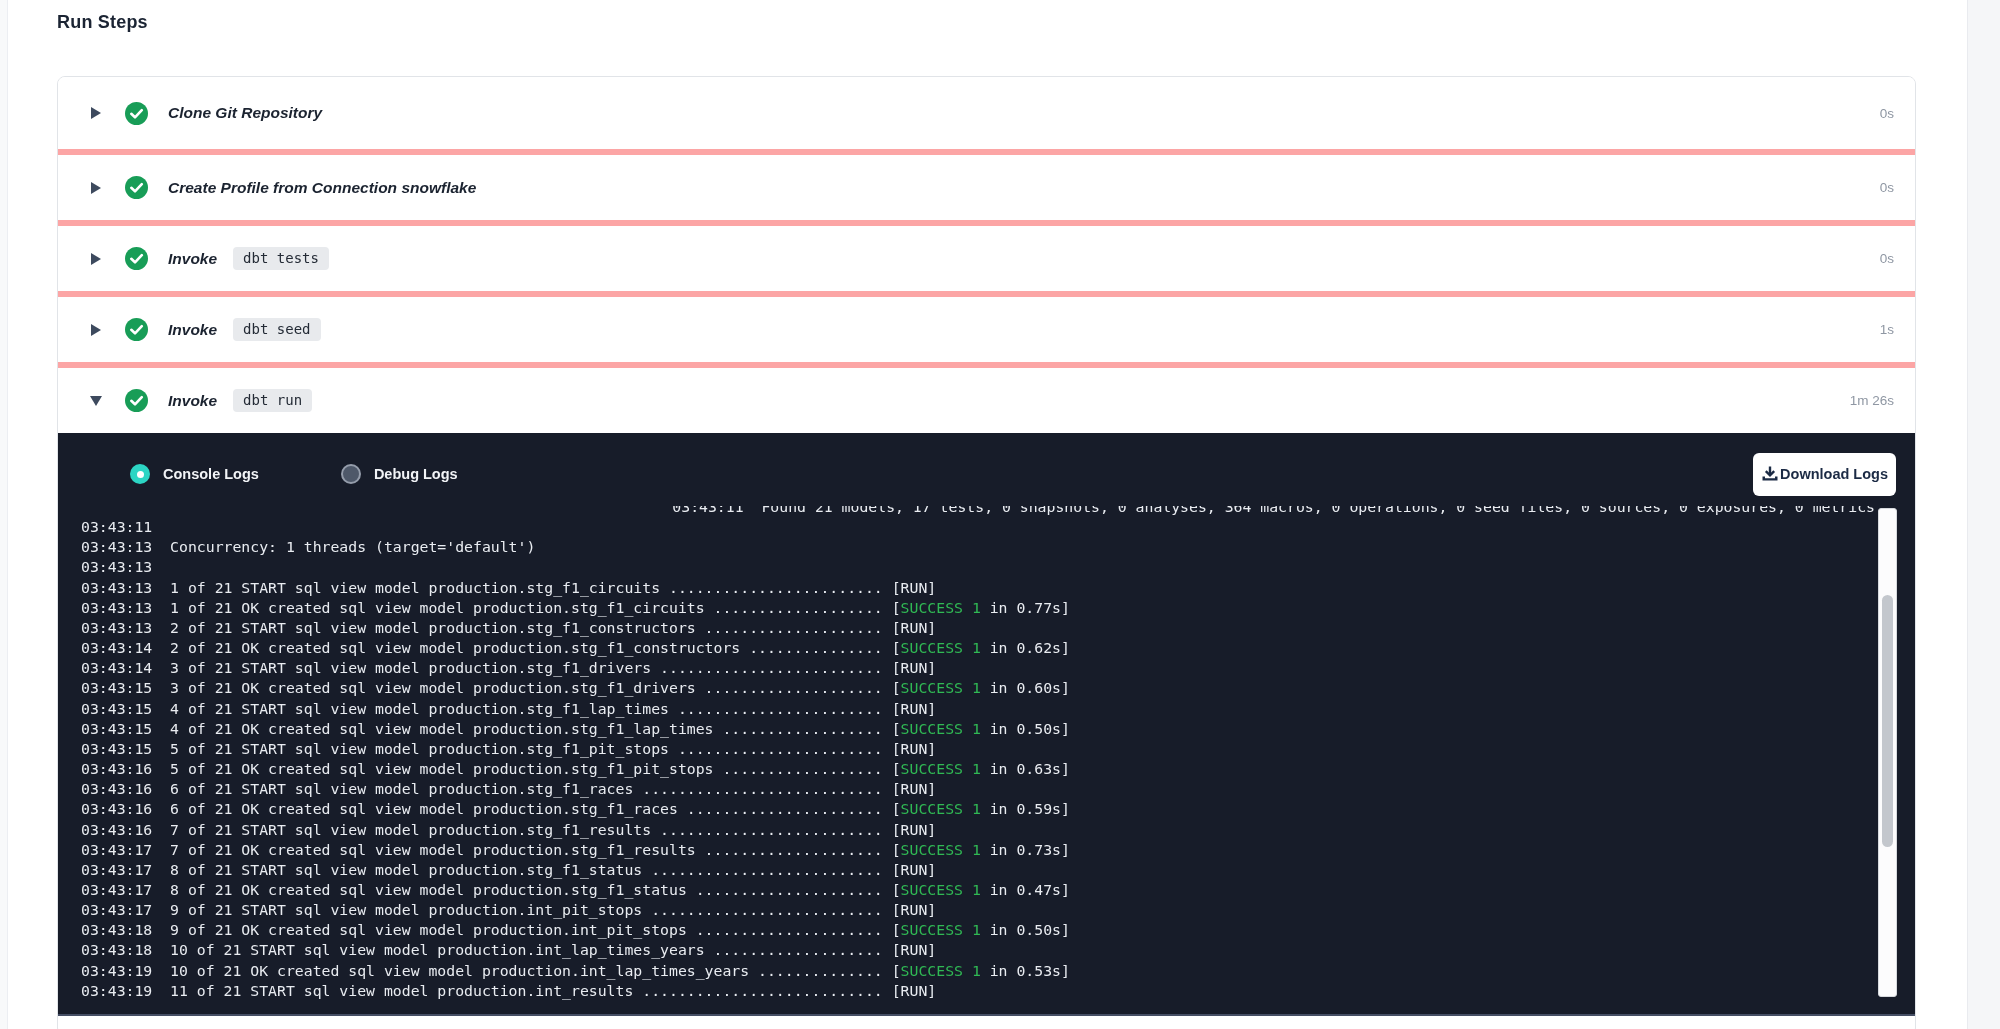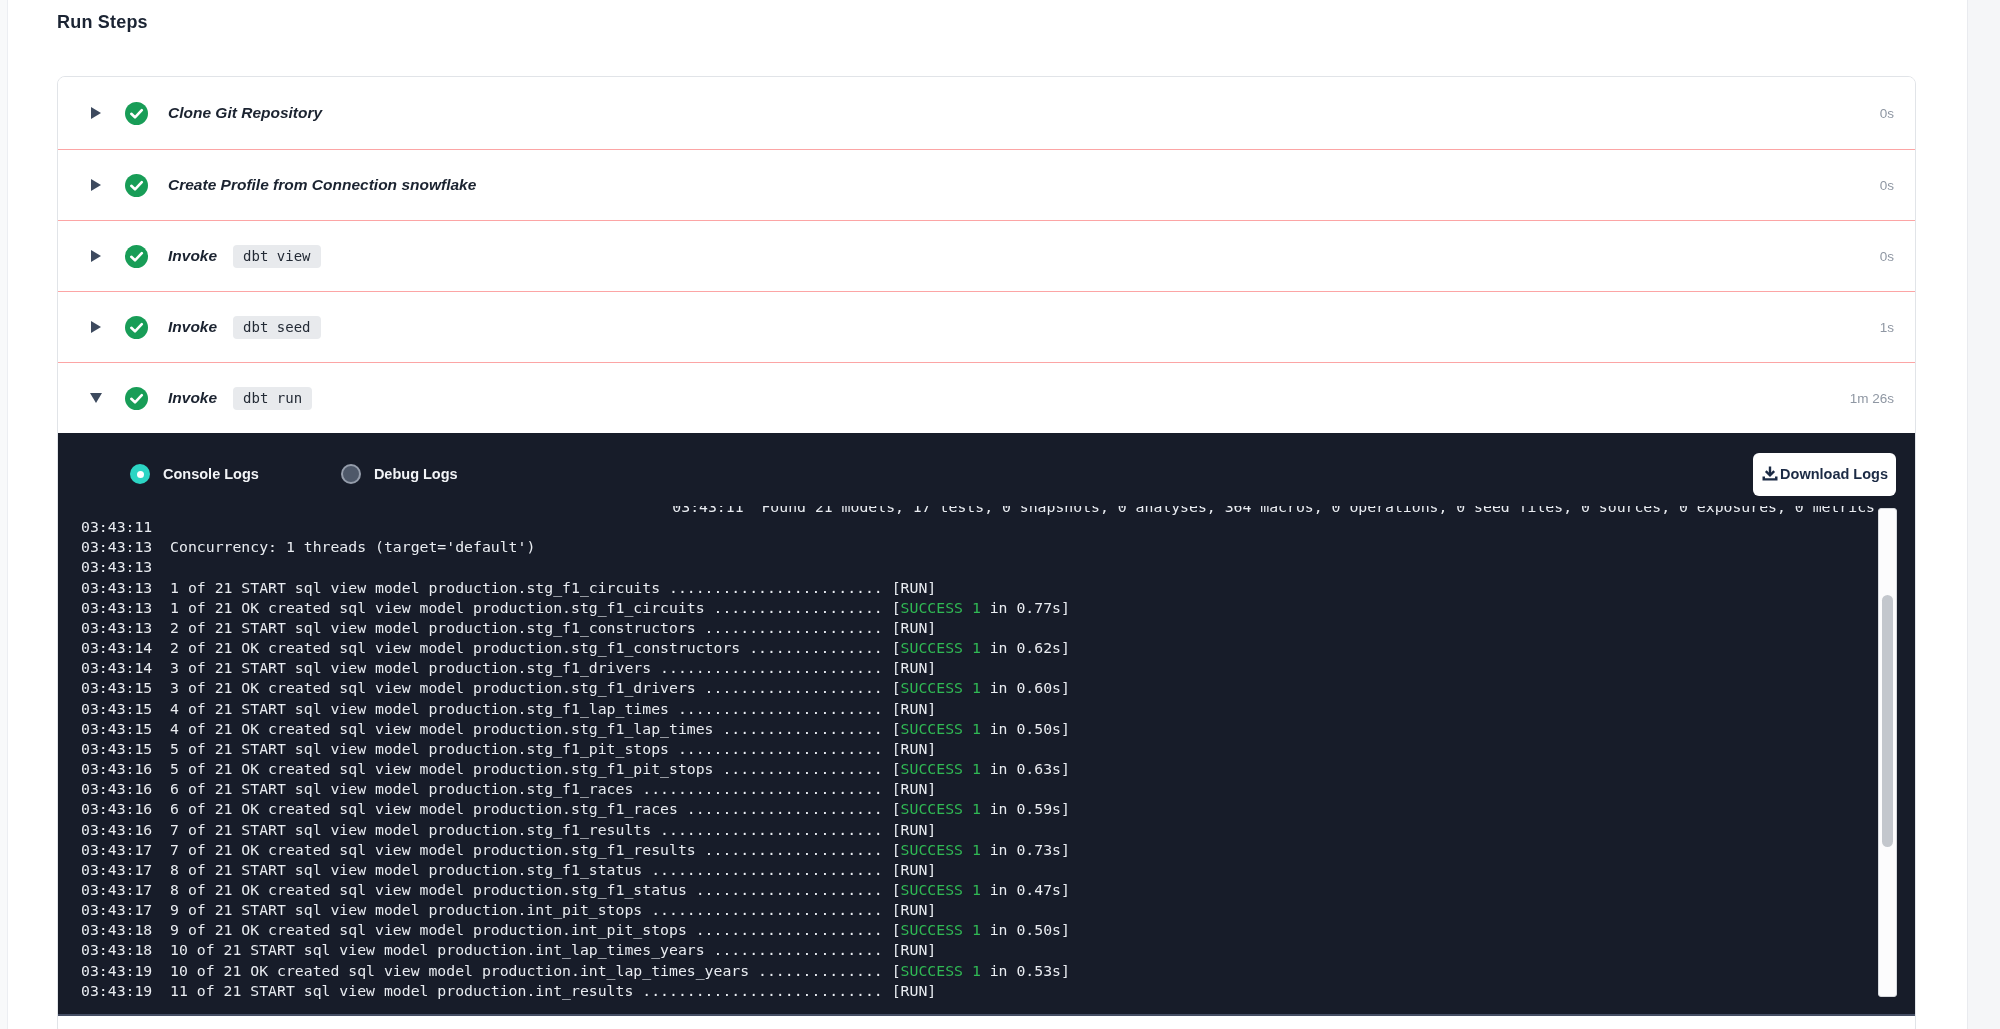--- a/index.html
+++ b/index.html
@@ -12,21 +12,21 @@
   .right-strip { position:absolute; left:1967px; top:0; width:33px; height:100%;
                  background:#f5f6f8; border-left:1px solid #e9ebef; }
 
   .page-title { position:absolute; left:57px; top:12px; font-size:18px; font-weight:700;
                 color:#1b2433; letter-spacing:.2px; }
 
   .card { position:absolute; left:57px; top:76px; width:1859px; height:960px;
           background:#ffffff; border:1px solid #e1e4e8; border-radius:8px; overflow:hidden; }
 
   .step-row { display:flex; align-items:center; height:71px; padding:0 21px 0 31px;
-              background:#ffffff; border-top:1px solid #fca5a5; cursor:pointer; }
+              background:#ffffff; border-top:6px solid #fca5a5; cursor:pointer; }
   .step-row:first-child { height:72px; border-top:none; }
 
   .chev { width:14px; margin-right:22px; display:flex; align-items:center; justify-content:center; }
   .chev-right { width:0; height:0; border-left:10px solid #3d4a5e;
                 border-top:6px solid transparent; border-bottom:6px solid transparent; }
   .chev-down  { width:0; height:0; border-top:10px solid #3d4a5e;
                 border-left:6px solid transparent; border-right:6px solid transparent; }
 
   .check-wrap { width:23px; height:23px; margin-right:20px; flex:0 0 auto; }
 
@@ -96,21 +96,21 @@
         </div>
         <div class="step-row">
           <div class="chev">
             <div class="chev-right"></div>
           </div>
           <div class="check-wrap"><svg width="23" height="23" viewBox="0 0 23 23">
               <circle cx="11.5" cy="11.5" r="11.5" fill="#189d57"></circle>
               <path d="M6.3 11.8 L10 15.3 L16.8 8.2" stroke="#ffffff" stroke-width="2.6" fill="none" stroke-linecap="round" stroke-linejoin="round"></path>
             </svg></div>
           <span class="step-label">Invoke</span>
-          <span class="code-badge">dbt view</span>
+          <span class="code-badge">dbt tests</span>
           <span class="step-duration">0s</span>
         </div>
         <div class="step-row">
           <div class="chev">
             <div class="chev-right"></div>
           </div>
           <div class="check-wrap"><svg width="23" height="23" viewBox="0 0 23 23">
               <circle cx="11.5" cy="11.5" r="11.5" fill="#189d57"></circle>
               <path d="M6.3 11.8 L10 15.3 L16.8 8.2" stroke="#ffffff" stroke-width="2.6" fill="none" stroke-linecap="round" stroke-linejoin="round"></path>
             </svg></div>

